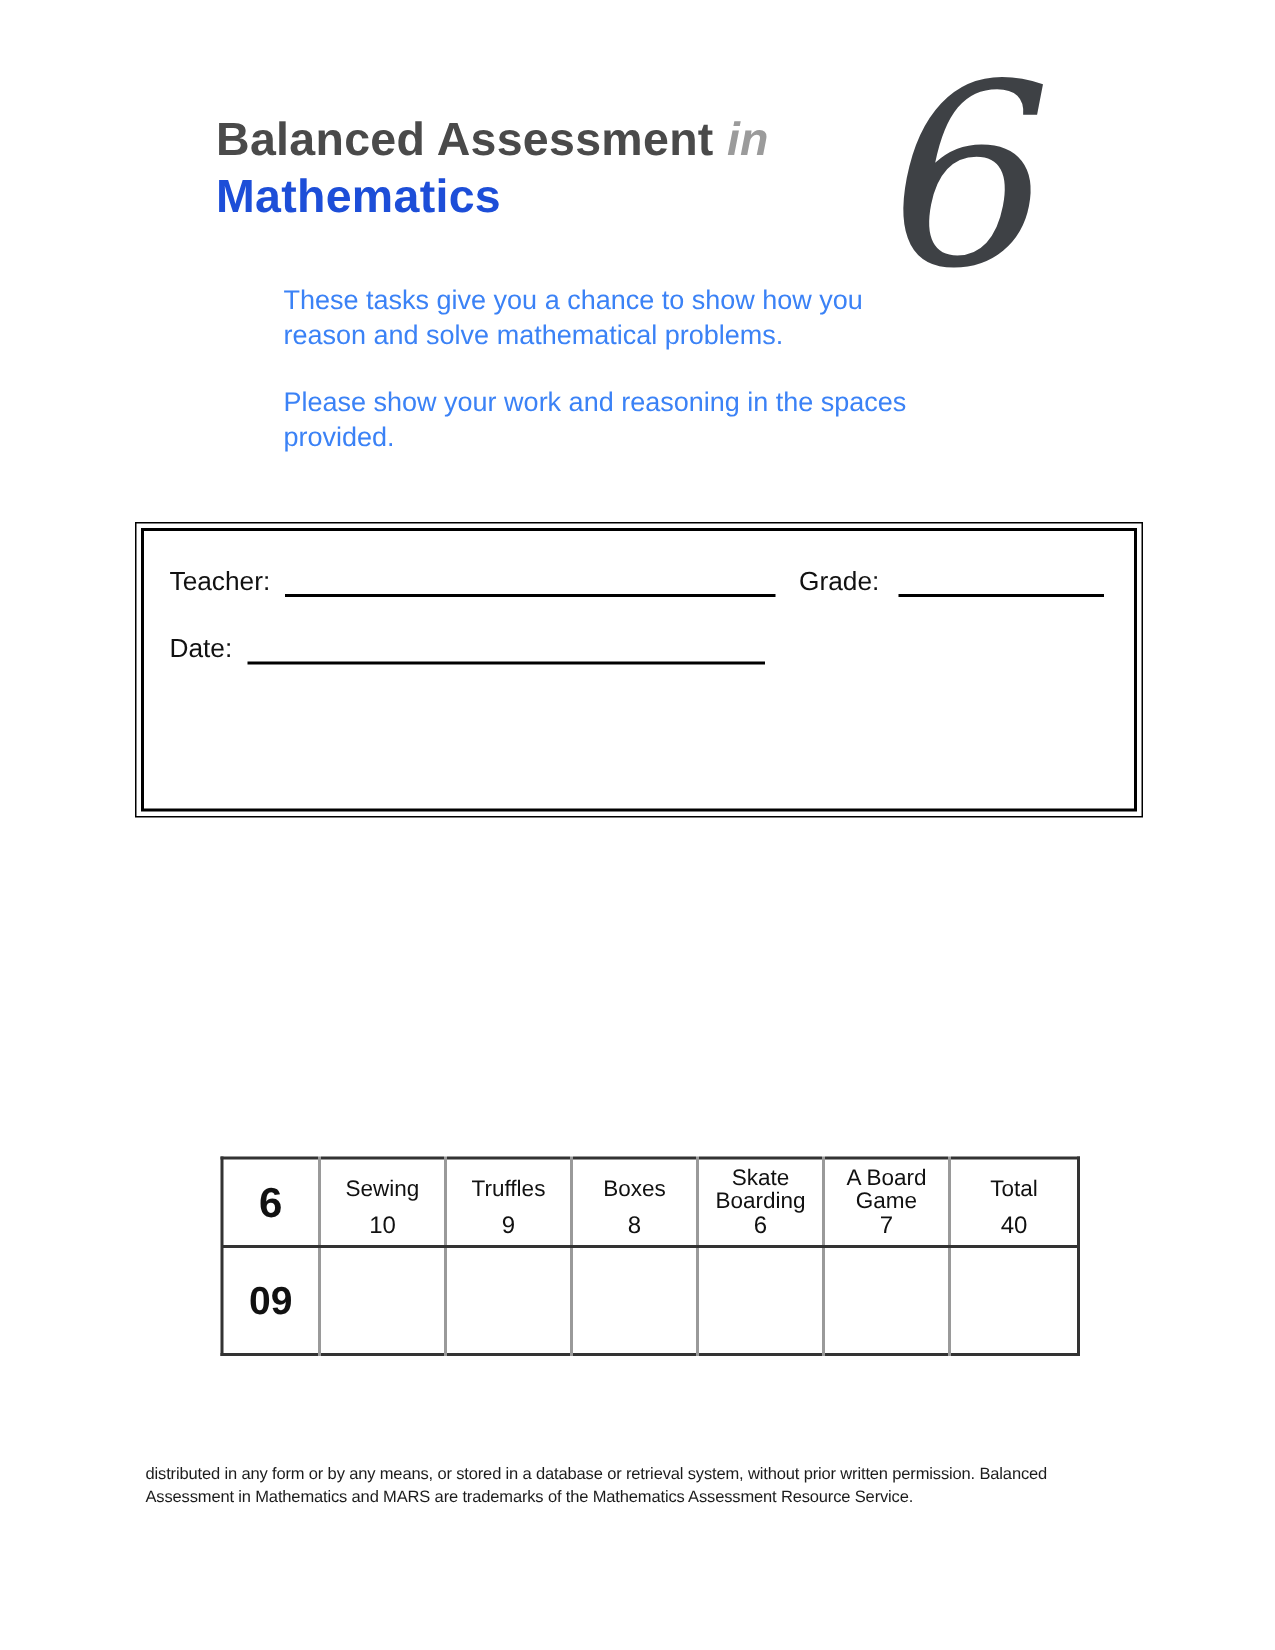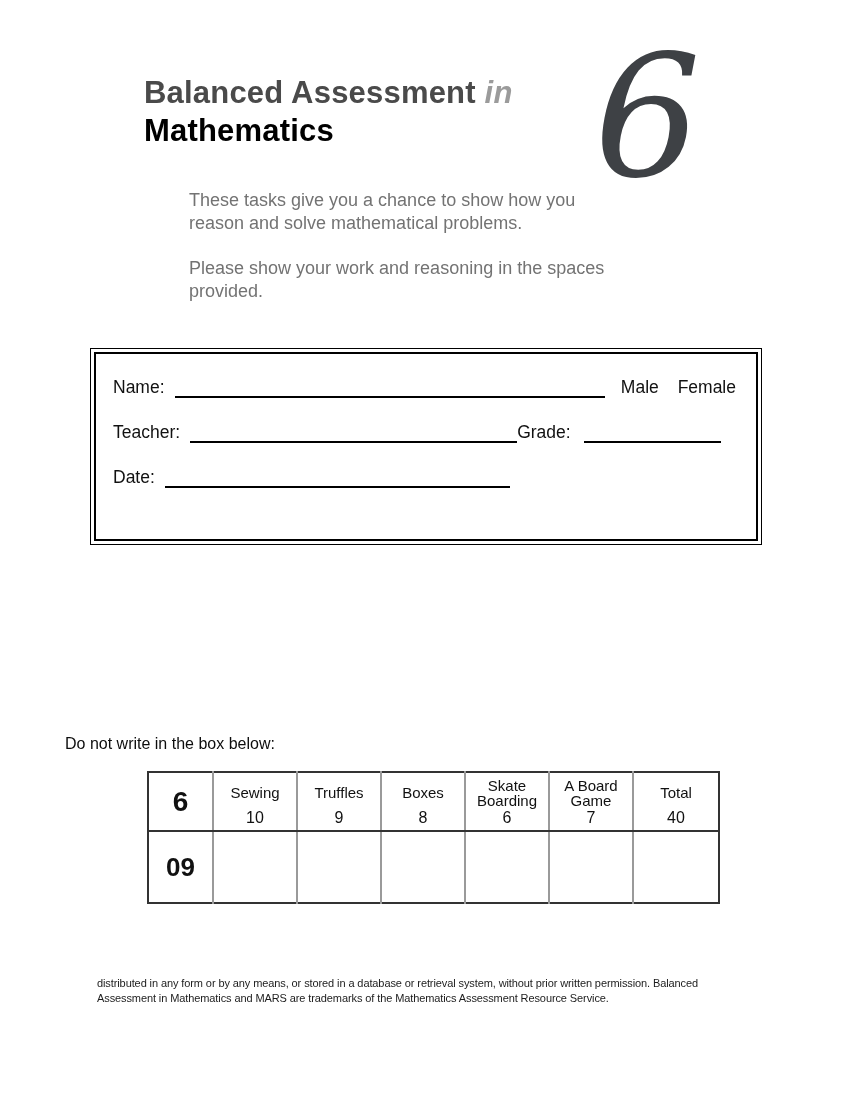--- a/index.html
+++ b/index.html
@@ -7,29 +7,29 @@
     position:relative; width:850px; height:1100px; margin:0 auto;
     background:#ffffff; overflow:hidden;
     font-family:"Liberation Sans", sans-serif; color:#111;
   }
 
   
   .masthead { position:absolute; left:144px; top:74px; }
   .title-line { font-size:31px; font-weight:700; line-height:38px; letter-spacing:0.2px; }
   .title-main { color:#4a4a4a; }
   .title-accent { color:#9b9b9b; font-style:italic; }
-  .title-sub { color:#000000; }
+  .title-sub { color:#1d4ed8; }
   .grade-numeral {
     position:absolute; left:594px; top:34px;
     font-family:"DejaVu Serif", serif; font-style:italic;
     font-size:168px; line-height:1; color:#3e4145;
   }
 
   
-  .intro { position:absolute; left:189px; top:189px; width:440px; font-size:18px; line-height:23px; color:#737373; }
+  .intro { position:absolute; left:189px; top:189px; width:440px; font-size:18px; line-height:23px; color:#3b82f6; }
   .intro p { margin:0; }
   .intro p + p { margin-top:22px; }
 
   
   .info-box {
     position:absolute; left:90px; top:348px; width:672px; height:197px;
     border:1px solid #000; padding:3px; box-sizing:border-box; background:#fff;
   }
   .info-inner {
     border:2px solid #000; width:100%; height:100%; box-sizing:border-box;
@@ -40,21 +40,21 @@
   .blank { display:inline-block; height:3px; border-bottom:2px solid #000; margin-left:10px; }
   .blank-name { width:430px; }
   .blank-school { width:338px; }
   .blank-city { width:138px; margin-left:15px; }
   .blank-teacher { width:327px; }
   .blank-grade { width:137px; margin-left:13px; }
   .blank-date { width:345px; }
   .gender { margin-left:auto; white-space:nowrap; }
   .gender span + span { margin-left:14px; }
   .lbl-city { margin-left:17px; }
-  .lbl-grade { }
+  .lbl-grade { margin-left:16px; }
 
   
   .dnw { position:absolute; left:65px; top:735px; font-size:16px; color:#0d0d0d; }
   .score-table {
     position:absolute; left:147px; top:771px;
     border-collapse:collapse; text-align:center; table-layout:fixed;
     border:2px solid #333; background:#fff;
   }
   .score-table td { border-left:2px solid #9a9a9a; padding:0; vertical-align:middle; }
   .score-table td:first-child { border-left:none; }
@@ -85,41 +85,32 @@
   <div class="grade-numeral">6</div>
 
   <div class="intro">
     <p>These tasks give you a chance to show how you reason and solve mathematical problems.</p>
     <p>Please show your work and reasoning in the spaces provided.</p>
   </div>
 
   <div class="info-box">
     <div class="info-inner">
       <div class="info-row">
-        <span class="lbl">Name:</span>
-        <span class="blank blank-name"></span>
-        <span class="gender">
-          <span>Male</span>
-          <span>Female</span>
-        </span>
-      </div>
-      <div class="info-row">
         <span class="lbl">Teacher:</span>
         <span class="blank blank-teacher"></span>
         <span class="lbl lbl-grade">Grade:</span>
         <span class="blank blank-grade"></span>
       </div>
       <div class="info-row">
         <span class="lbl">Date:</span>
         <span class="blank blank-date"></span>
       </div>
     </div>
   </div>
 
-  <div class="dnw">Do not write in the box below:</div>
 
   <table class="score-table">
     <tbody>
         <tr class="hdr">
       <td class="col-head grade-cell">6</td>
       <td class="col-task">
         <div class="task-name">Sewing</div>
         <div class="task-points">10</div>
       </td>
       <td class="col-task">

